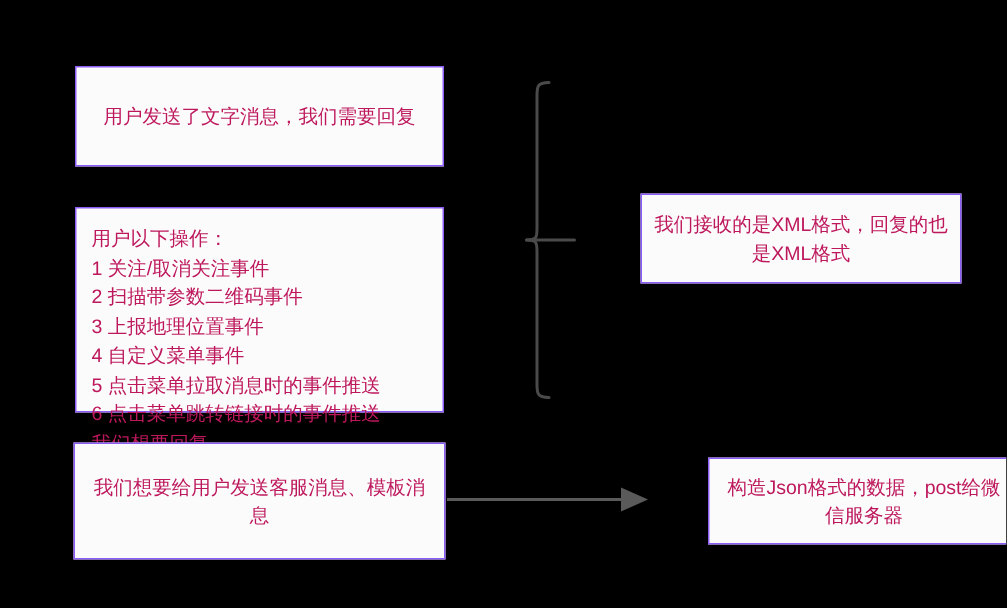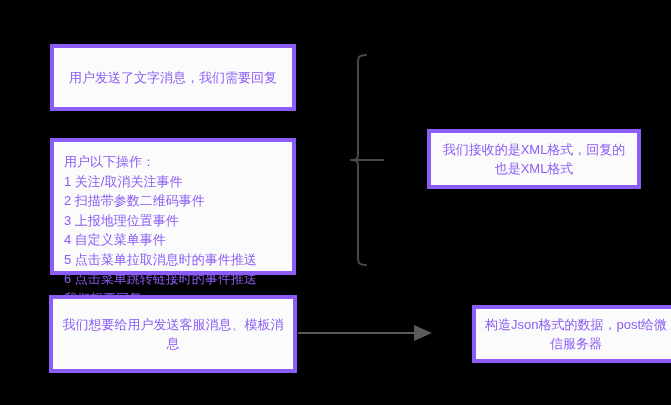--- a/index.html
+++ b/index.html
@@ -12,22 +12,22 @@
     width: 671px;
     height: 405px;
     background: #000000;
     overflow: hidden;
     font-family: "Liberation Sans", "DejaVu Sans", sans-serif;
   }
   .node {
     position: absolute;
     box-sizing: border-box;
     background: #fbfbfb;
-    border: 4px solid #8b5cf6;
-    color: #8b5cf6;
+    border: 1px solid #8b5cf6;
+    color: #be185d;
     font-size: 13px;
     line-height: 19px;
     display: flex;
     align-items: center;
     justify-content: center;
     text-align: center;
     padding: 4px 8px;
     white-space: pre-wrap;
   }
   .node.left-align {

